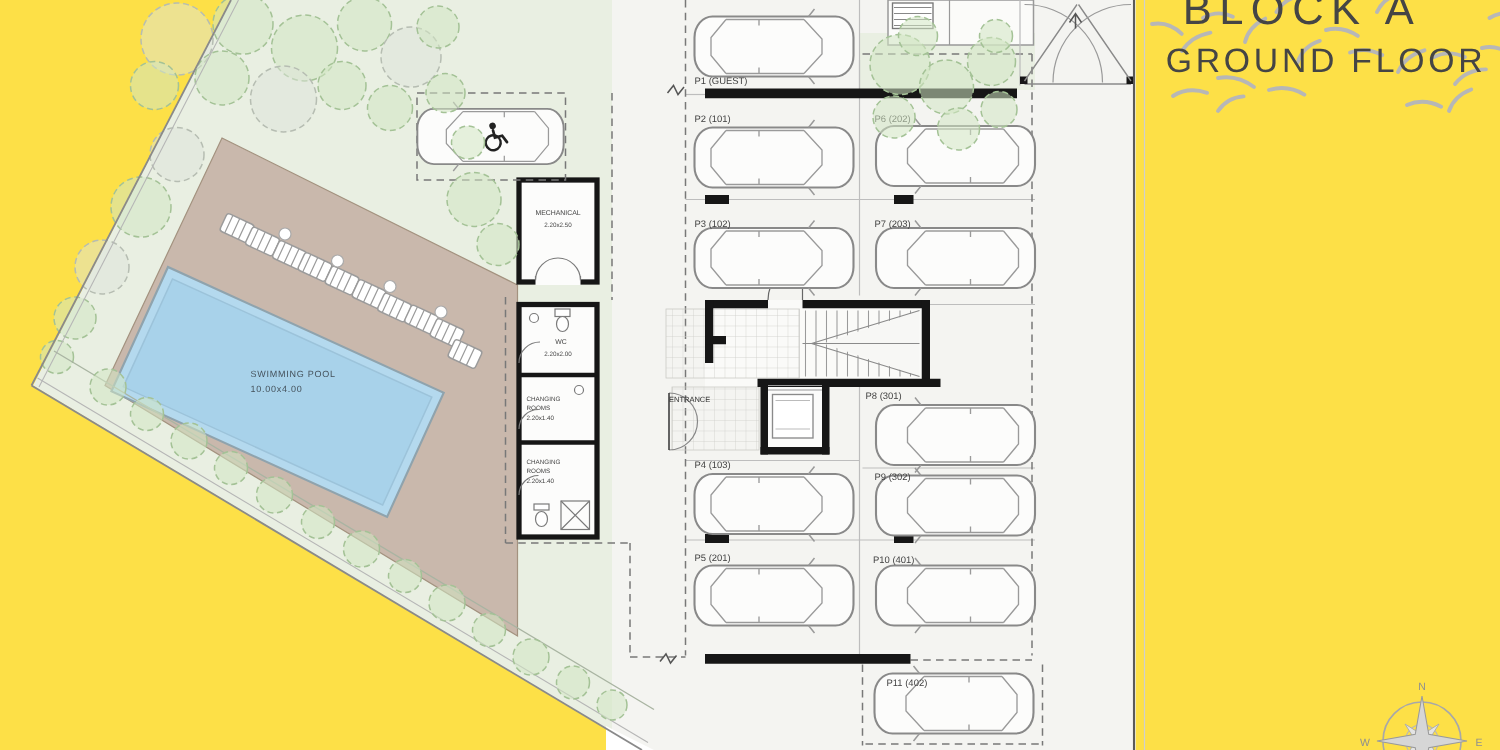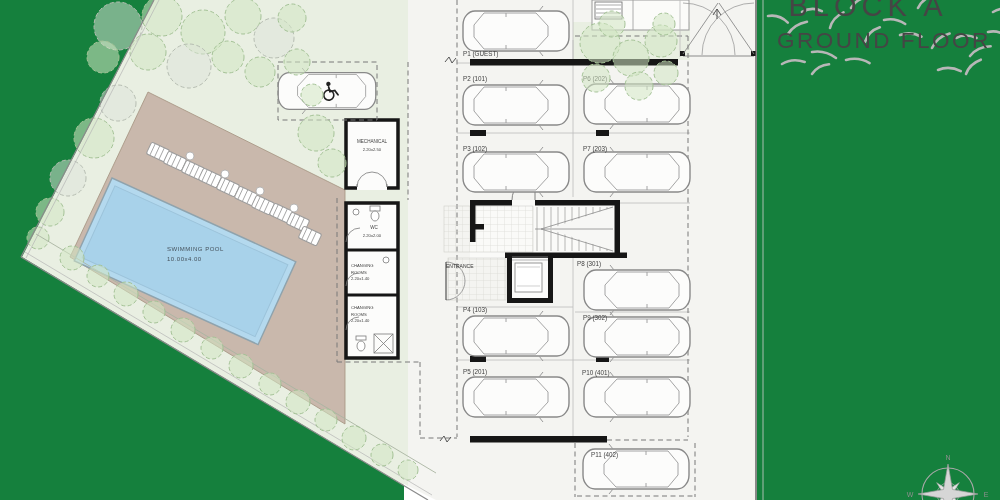--- a/index.html
+++ b/index.html
@@ -1,16 +1,16 @@
 <!DOCTYPE html>
 <html><head>
 <meta charset="utf-8">
 <style>
   html,body{margin:0;padding:0;background:#ffffff;}
-  .stage{position:relative;width:1000px;height:500px;overflow:hidden;background:#15803d;
+  .stage{position:relative;width:1000px;height:500px;overflow:hidden;background:#fde047;
          font-family:"Liberation Sans", sans-serif;}
   svg{display:block}
   .tg{fill:rgba(210,229,194,.55);stroke:#a4c296;stroke-width:1;stroke-dasharray:4 2.5}
   .ty{fill:rgba(222,227,218,.5);stroke:#b6bdb2;stroke-width:1;stroke-dasharray:4 2.5}
   .thin{stroke:#bdbdbd;stroke-width:.8}
   .dash{stroke:#787878;stroke-width:1;stroke-dasharray:5 3.5;fill:none}
   .wall{fill:#161616}
   .fix{fill:#fff;stroke:#7a7a7a;stroke-width:.8}
   .fixl{fill:none;stroke:#7a7a7a;stroke-width:.8}
   .plabel{font-size:6.3px;fill:#3f3f3f}

